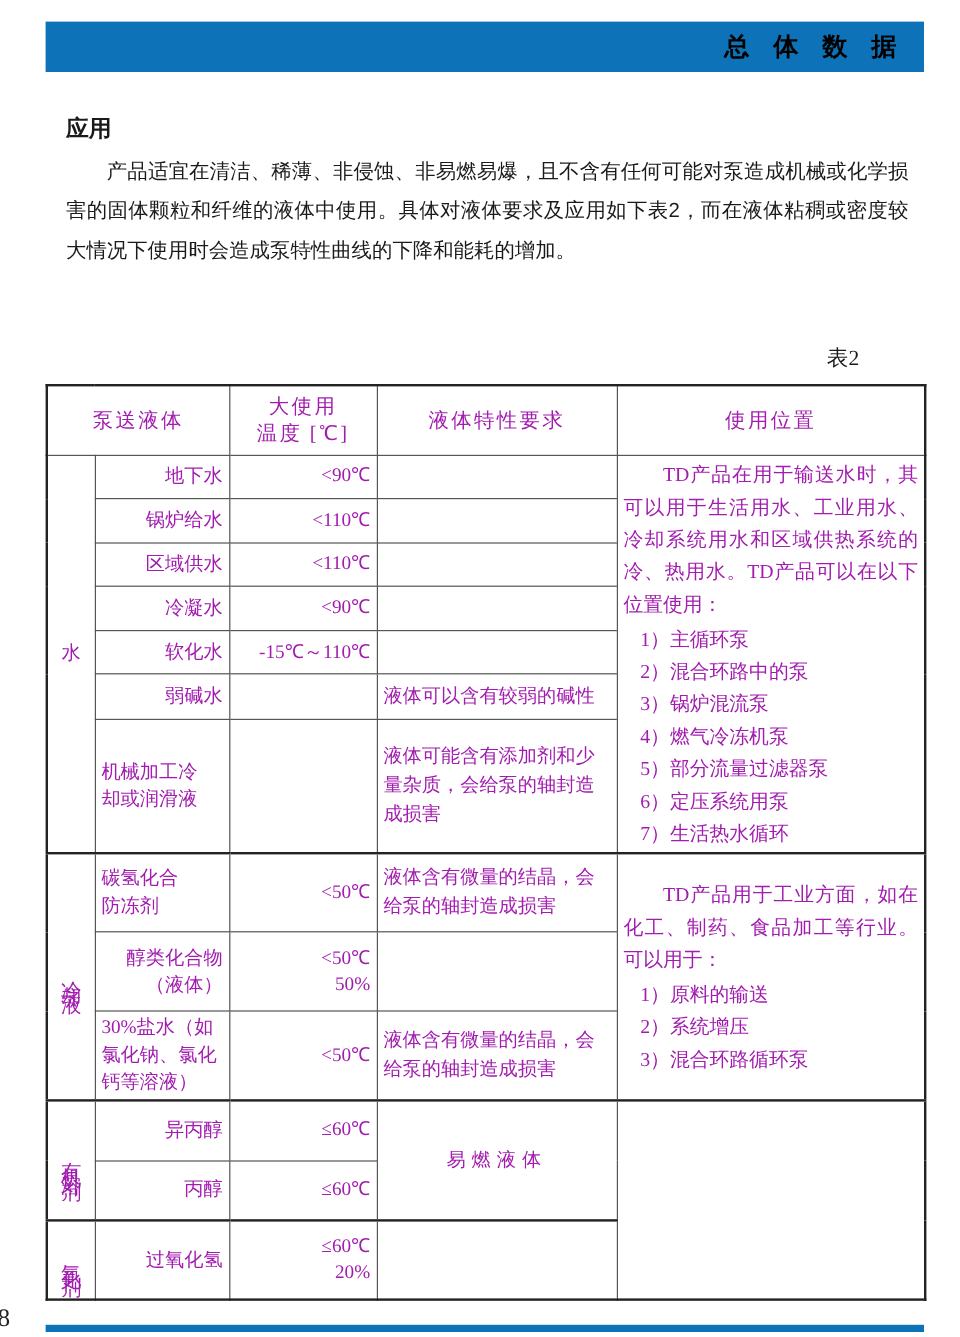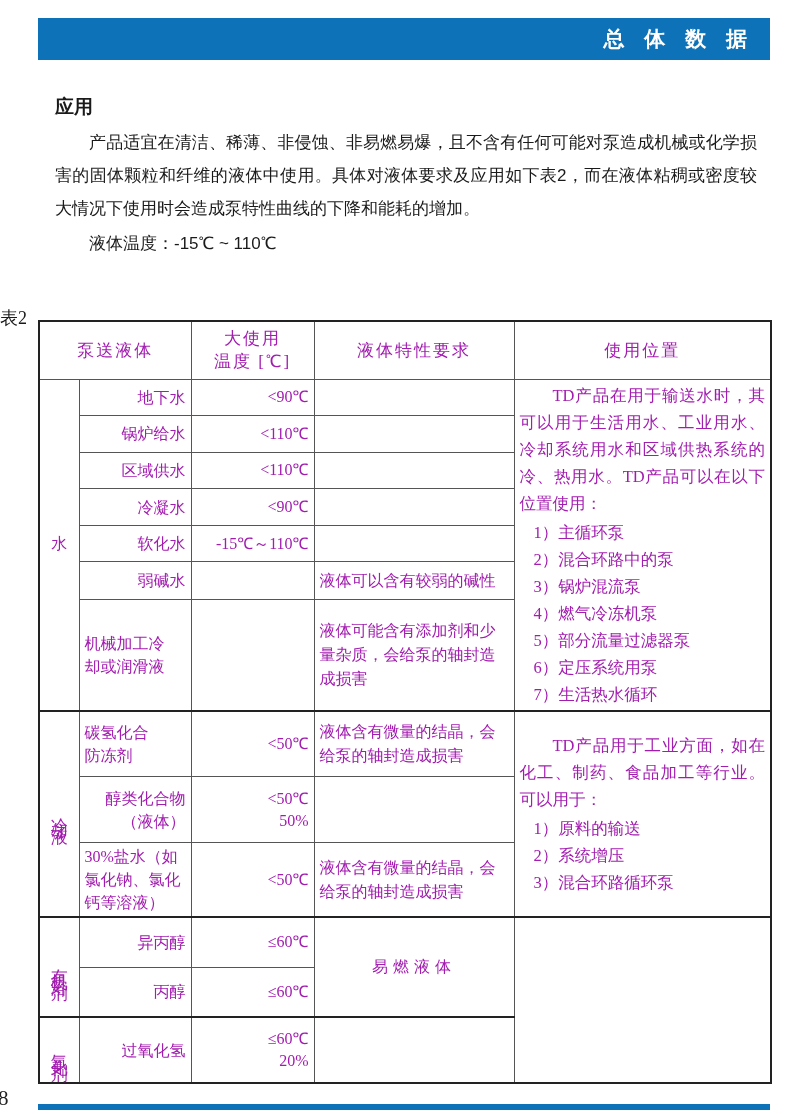--- a/index.html
+++ b/index.html
@@ -7,36 +7,36 @@
     width:800px;height:1114px;position:relative;background:#ffffff;
     font-family:"Liberation Sans",sans-serif;color:#1a1a1a;overflow:hidden;
   }
   
   .header-bar{
     position:absolute;left:38px;top:18px;width:732px;height:42px;
     background:#0e72b8;display:flex;align-items:center;justify-content:flex-end;
     box-sizing:border-box;padding-right:16px;
   }
   .header-bar .title{
-    color:#ffffff;font-weight:bold;font-size:21px;letter-spacing:7px;
+    color:#000000;font-weight:bold;font-size:21px;letter-spacing:7px;
     font-family:"Liberation Sans",sans-serif;
   }
   
   .app{position:absolute;left:55px;top:94px;width:702px;}
   .app-heading{font-size:19px;font-weight:bold;margin:0 0 6px 0;}
   .app-paragraph{
     margin:0;font-size:17px;line-height:33px;text-indent:2em;text-align:justify;
   }
   .app-line{margin:0;font-size:17px;line-height:33px;}
   .line-temp{margin-left:2em;margin-top:2px;}
   .line-press{margin-left:3.2em;margin-top:2px;}
   
   .table-caption{
-    position:absolute;left:0;top:286px;width:716px;text-align:left;
-    font-size:18px;font-family:"Liberation Serif",serif;margin-top:20px;
+    position:absolute;left:0;top:286px;width:716px;text-align:right;
+    font-size:18px;font-family:"Liberation Serif",serif;
   }
   
   table.main{
     position:absolute;left:38px;top:320px;width:732px;
     border-collapse:collapse;table-layout:fixed;
     font-family:Liberation Serif, serif;
     font-size:16px;color:#a21caf;
   }
   table.main td,table.main th{
     border:1px solid #555;box-sizing:border-box;
@@ -79,21 +79,20 @@
 </head>
 <body>
 
 <div class="header-bar">
   <span class="title">总 体 数 据</span>
 </div>
 
 <div class="app">
   <h2 class="app-heading">应用</h2>
   <p class="app-paragraph">产品适宜在清洁、稀薄、非侵蚀、非易燃易爆，且不含有任何可能对泵造成机械或化学损害的固体颗粒和纤维的液体中使用。具体对液体要求及应用如下表2，而在液体粘稠或密度较大情况下使用时会造成泵特性曲线的下降和能耗的增加。</p>
-  <p class="app-line line-temp">液体温度：-15℃ ~ 110℃</p>
 </div>
 
 <div class="table-caption">表2</div>
 
 <table class="main">
   <colgroup>
     <col style="width:40px">
       <col style="width:112px">
       <col style="width:123px">
       <col style="width:200px">

